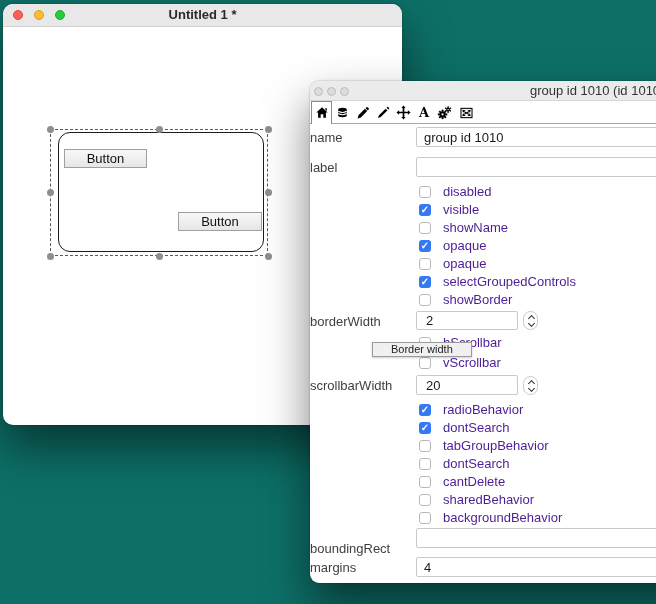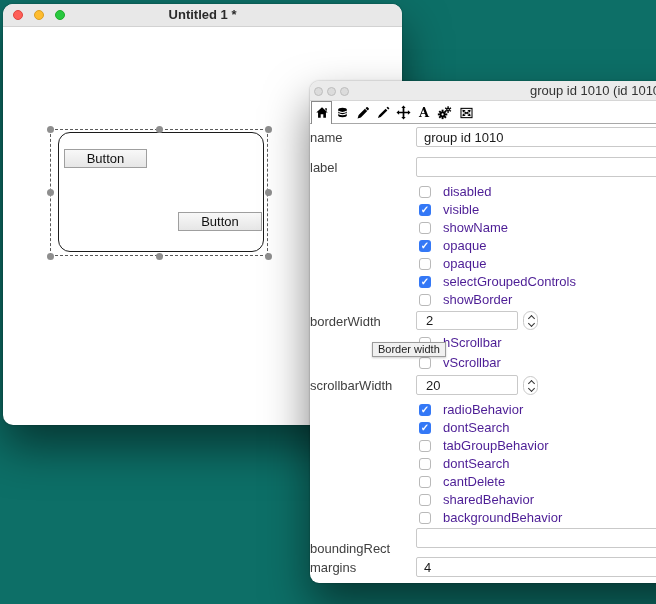--- a/index.html
+++ b/index.html
@@ -49,21 +49,21 @@
   .chev { position:absolute; left:4.5px; width:5px; height:5px; border:solid #333; border-width:1.5px 1.5px 0 0; }
   .chev.up { top:4px; transform:rotate(-45deg); }
   .chev.dn { top:9px; transform:rotate(135deg); }
 
   .cbrow { position:absolute; left:109px; height:12px; }
   .cb { position:absolute; left:0; top:0; width:12px; height:12px; border:1px solid #b9b9b9; border-radius:3px; background:#fff; }
   .cb.checked { border:none; background:#3478f6; }
   .cb.checked::after { content:"✓"; position:absolute; left:0; top:0; width:12px; height:12px; color:#fff; font-size:10px; font-weight:bold; line-height:12px; text-align:center; }
   .cbl { position:absolute; left:24px; top:-1px; font-size:13px; color:#4c1d95; white-space:nowrap; line-height:14px; }
 
-  .tooltip { position:absolute; left:62px; top:218px; height:15px; background:#f0f0f0; border:1px solid #9b9b9b; font-size:11px; color:#222; line-height:13px; padding:0 5px; white-space:nowrap; z-index:5; box-shadow:0 1px 2px rgba(0,0,0,.2); }
+  .tooltip { position:absolute; left:62px; top:218px; height:15px; background:#f0f0f0; border:1px solid #9b9b9b; font-size:11px; color:#222; line-height:13px; padding:0 18px; white-space:nowrap; z-index:5; box-shadow:0 1px 2px rgba(0,0,0,.2); }
 </style>
 </head>
 <body>
 
 <div class="window" id="canvas-window">
   <div class="titlebar">
     <div class="lights">
       <span class="light red"></span>
       <span class="light yellow"></span>
       <span class="light green"></span>

